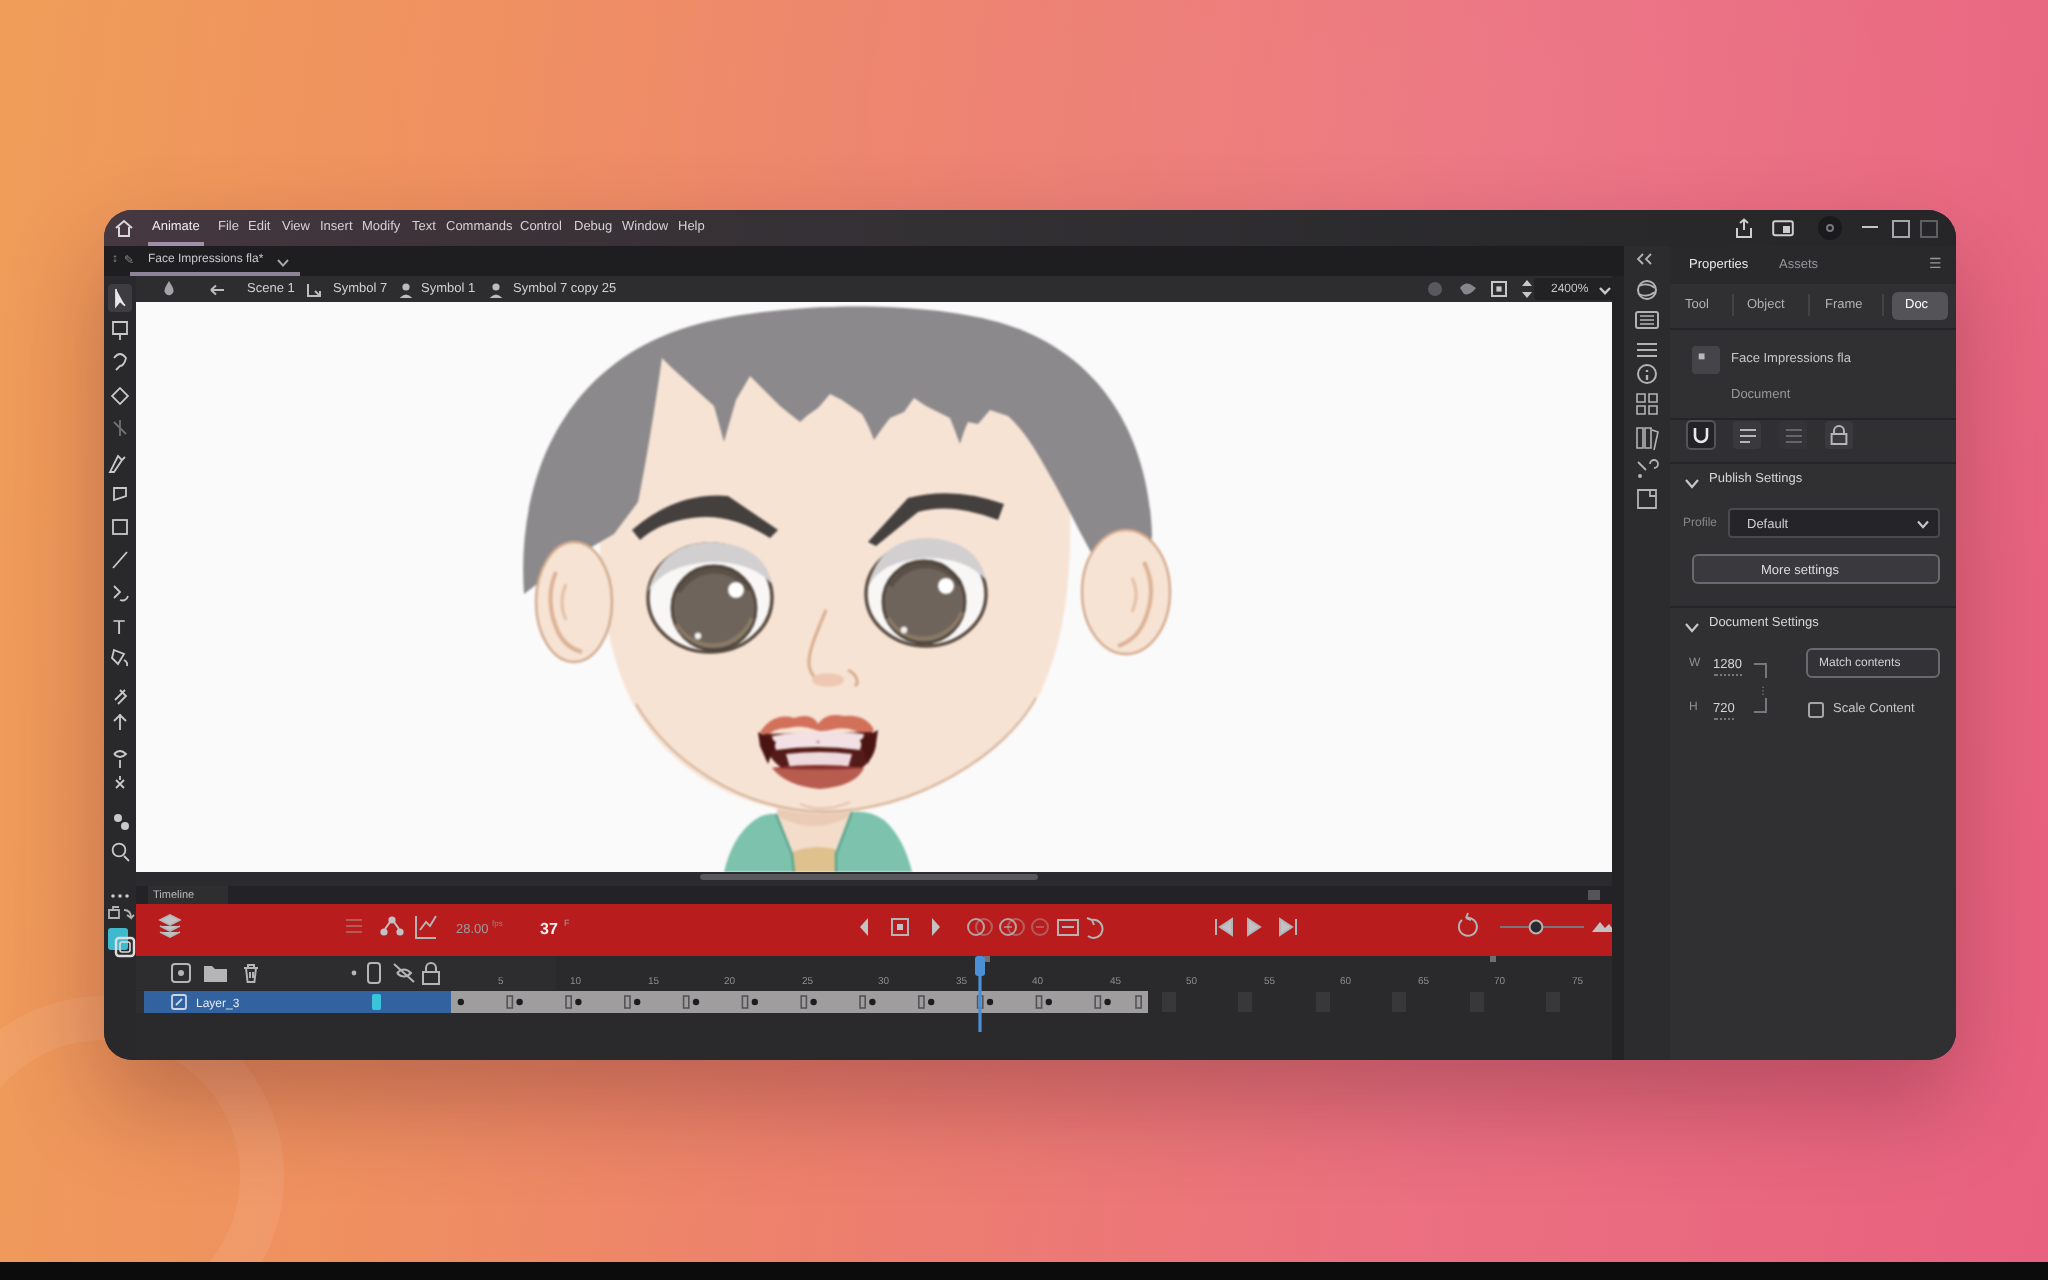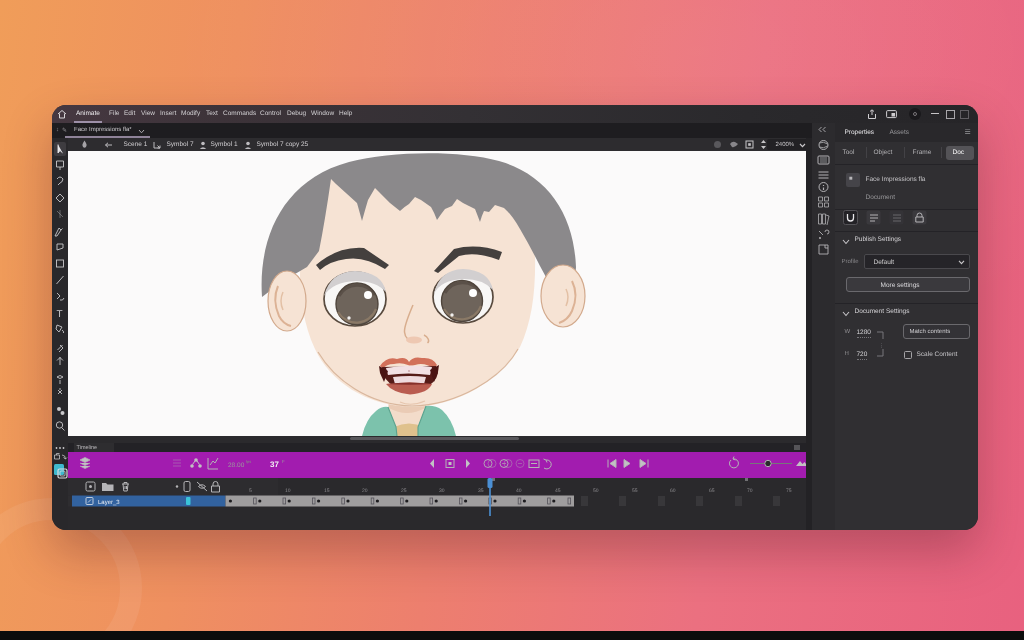--- a/index.html
+++ b/index.html
@@ -244,21 +244,21 @@
       <path d="M320 256 L 328 276 L 329 285" fill="none" stroke="#5aa28e" stroke-width="1.1"></path>
       <path d="M358 255 L 350 276 L 350 285" fill="none" stroke="#5aa28e" stroke-width="1.1"></path>
     </svg>
   </div>
   <div class="abs" style="left:15.5px;top:331px;width:738px;height:7px;background:#2b2a2d;">
     <div class="abs" style="left:282px;top:1px;width:169px;height:3px;border-radius:1.5px;background:#58575b;"></div>
   </div>
 
   <div class="abs" style="left:753.5px;top:33px;width:6px;height:392px;background:#232225;"></div>
 
-  <div class="abs" id="timeline" style="left:15.5px;top:338px;width:738px;height:87px;background:#a21caf;">
+  <div class="abs" id="timeline" style="left:15.5px;top:338px;width:738px;height:87px;background:#b91c1c;">
 
     <div class="abs" style="left:0;top:0;width:738px;height:9px;background:#232226;"></div>
     <div class="abs" style="left:6px;top:0;width:40px;height:9px;background:#2e2d30;"></div>
     <div class="t" style="left:9px;top:1.5px;font-size:5.5px;color:#bcbabd;">Timeline</div>
     <div class="abs" style="left:726px;top:2px;width:6px;height:5px;background:#555458;"></div>
 
     <svg class="abs" style="left:0;top:9px" width="738" height="26" viewBox="0 0 738 26">
       <g stroke="#b4b3b6" fill="none" stroke-width="1">
         <path d="M12 8 l5 -2.5 l5 2.5 l-5 2.5 z M12 11 l5 2.5 l5 -2.5 M12 14 l5 2.5 l5 -2.5" fill="#c2c1c4" stroke-width="0.8"></path>
         <g opacity="0.4">

